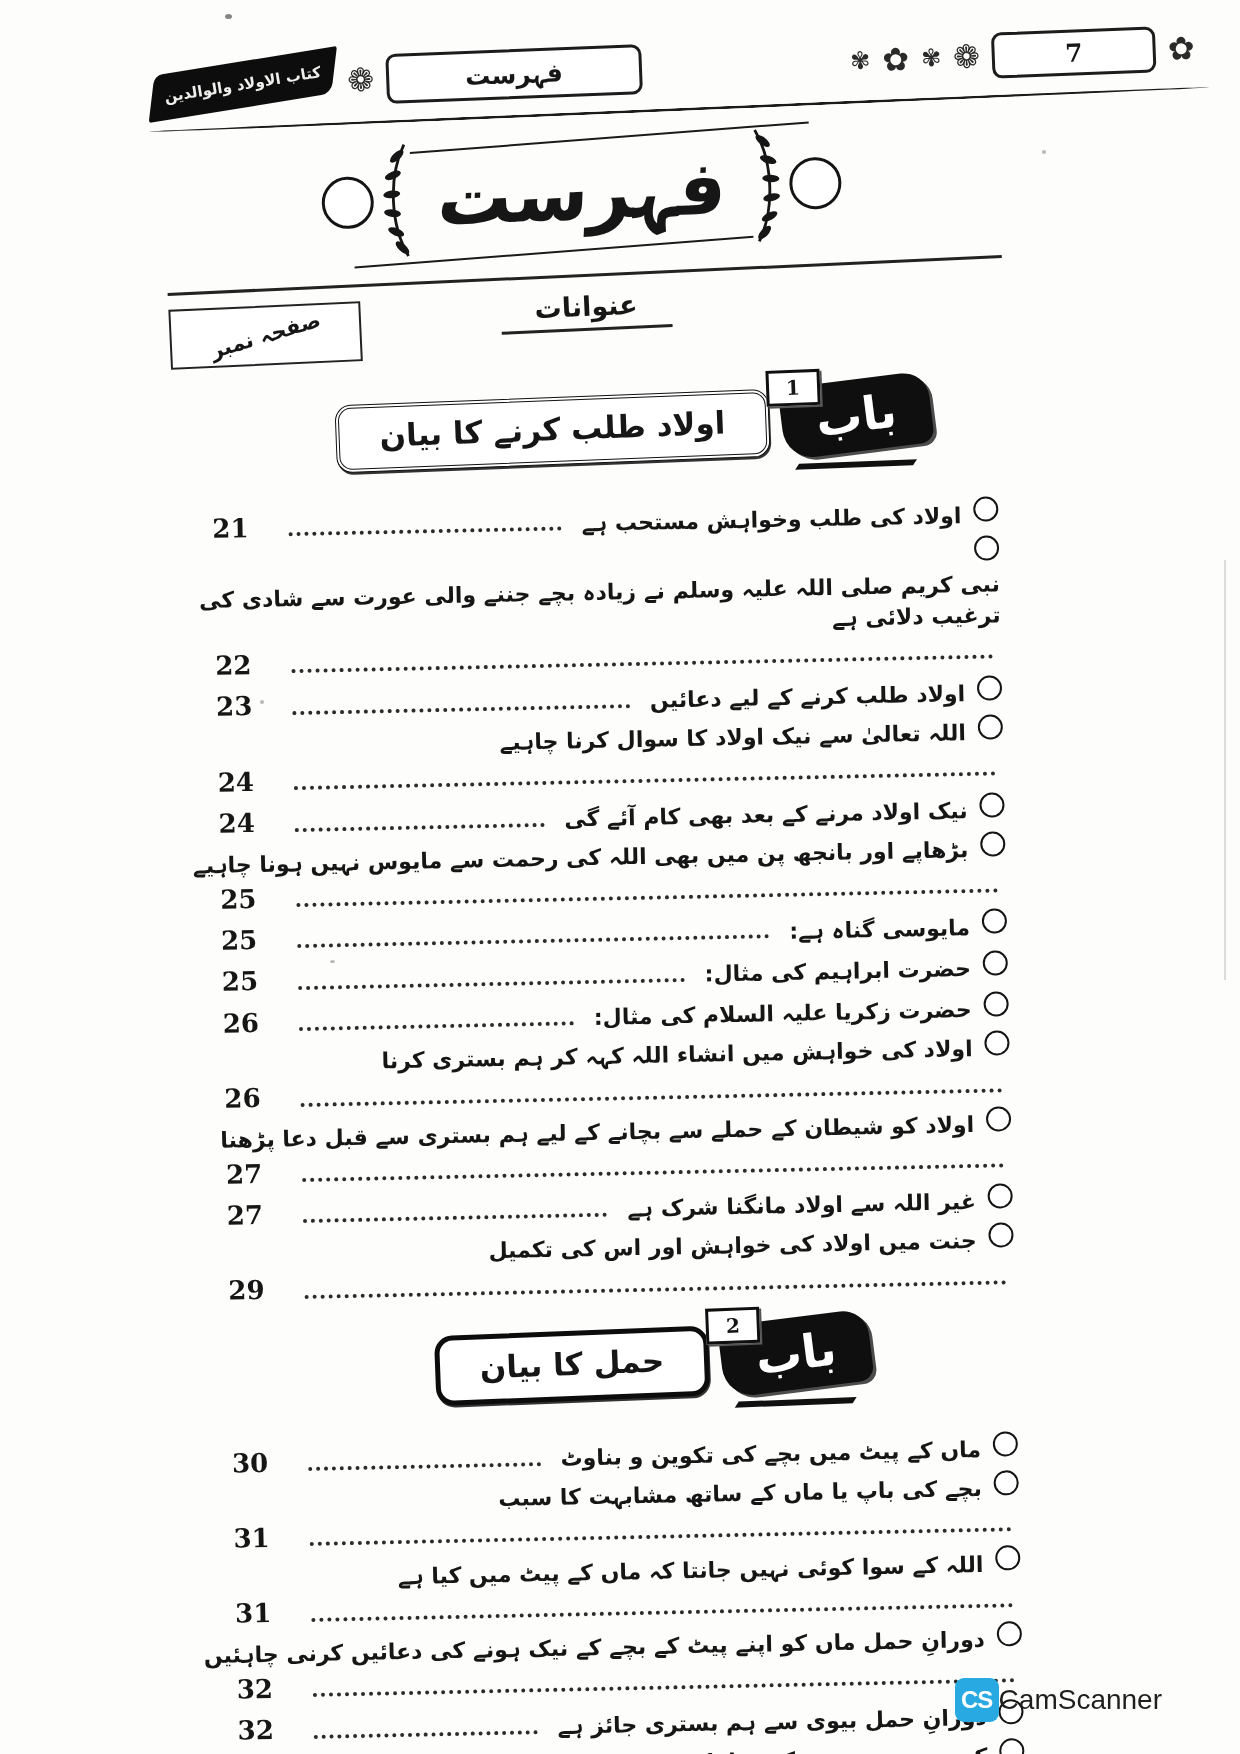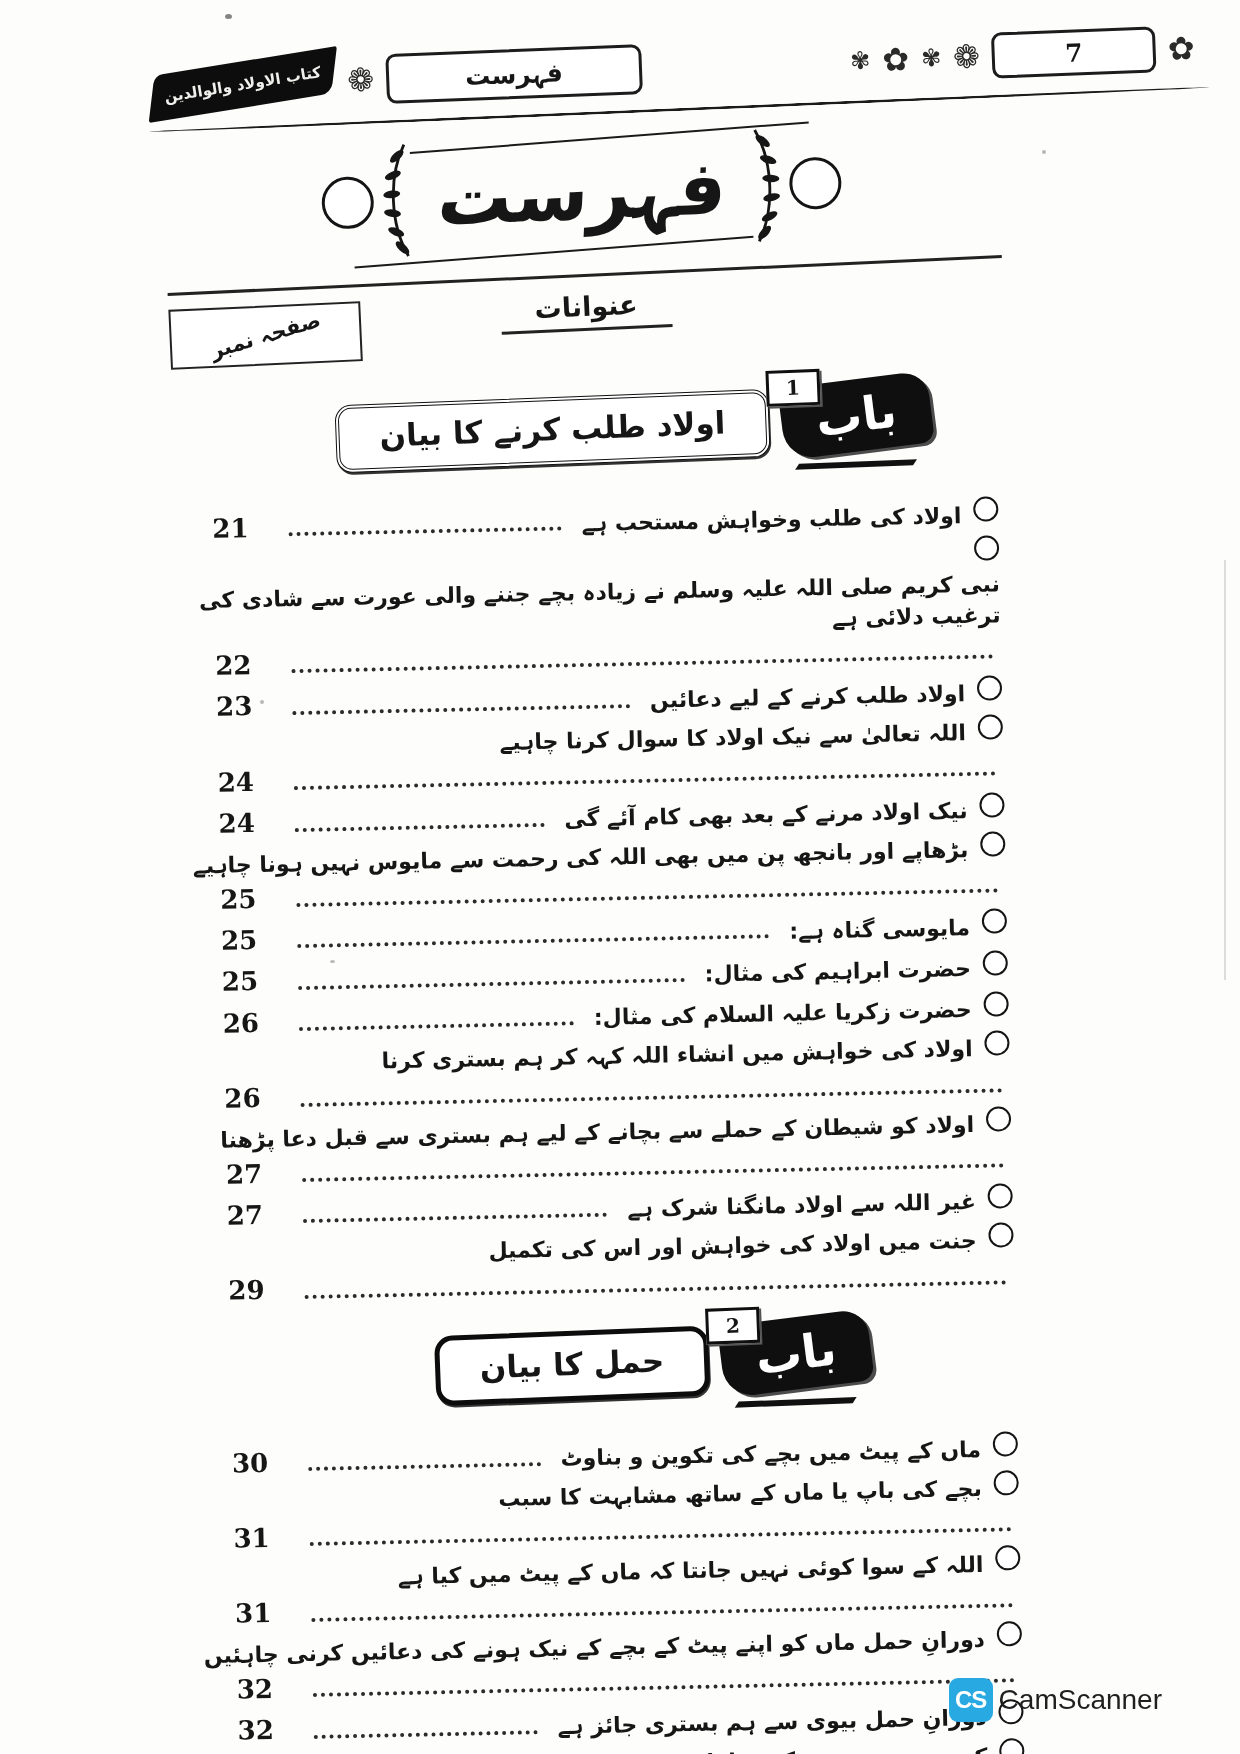--- a/index.html
+++ b/index.html
@@ -108,21 +108,21 @@
   }
   .entry-title{flex:0 1 auto;}
   .leader-group{flex:1 1 330px;min-width:330px;display:flex;direction:rtl;align-items:flex-end;}
   .dots{flex:1;border-bottom:4px dotted #2b2b2b;margin:0 8px 9px 6px;height:1em;}
   .page-num{
     flex:none;width:104px;text-align:center;direction:ltr;
     font-family:"DejaVu Serif",serif;font-size:26px;font-weight:bold;margin-bottom:0;
   }
 
   
-  .camscanner{position:absolute;right:78px;bottom:32px;display:flex;align-items:center;gap:6px;}
+  .camscanner{position:absolute;right:78px;bottom:32px;display:flex;align-items:center;gap:0;}
   .cs-badge{
     width:44px;height:44px;border-radius:9px;background:#29a9e1;color:#fff;
     display:flex;align-items:center;justify-content:center;
     font-size:24px;font-weight:bold;font-family:"Liberation Sans",sans-serif;letter-spacing:-1px;
   }
   .cs-text{font-size:28px;color:#1f1f1f;font-family:"Liberation Sans",sans-serif;}
 
   
   .speck{position:absolute;background:#8a8a8a;border-radius:50%;opacity:.6;}
   .edge-shadow{position:absolute;right:14px;top:560px;height:420px;width:2px;background:#dcdcd8;}

